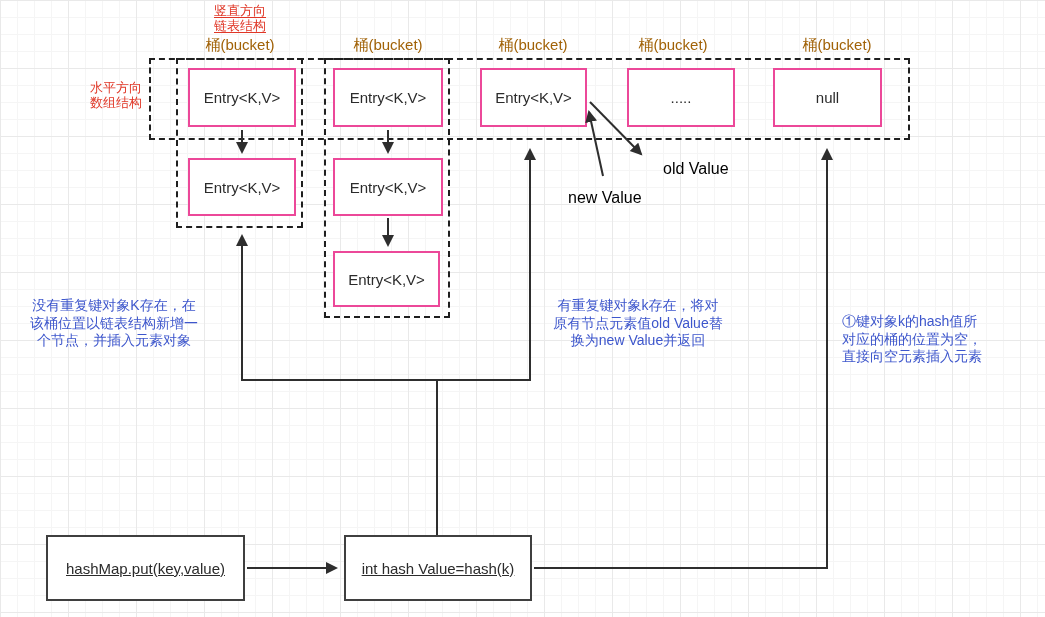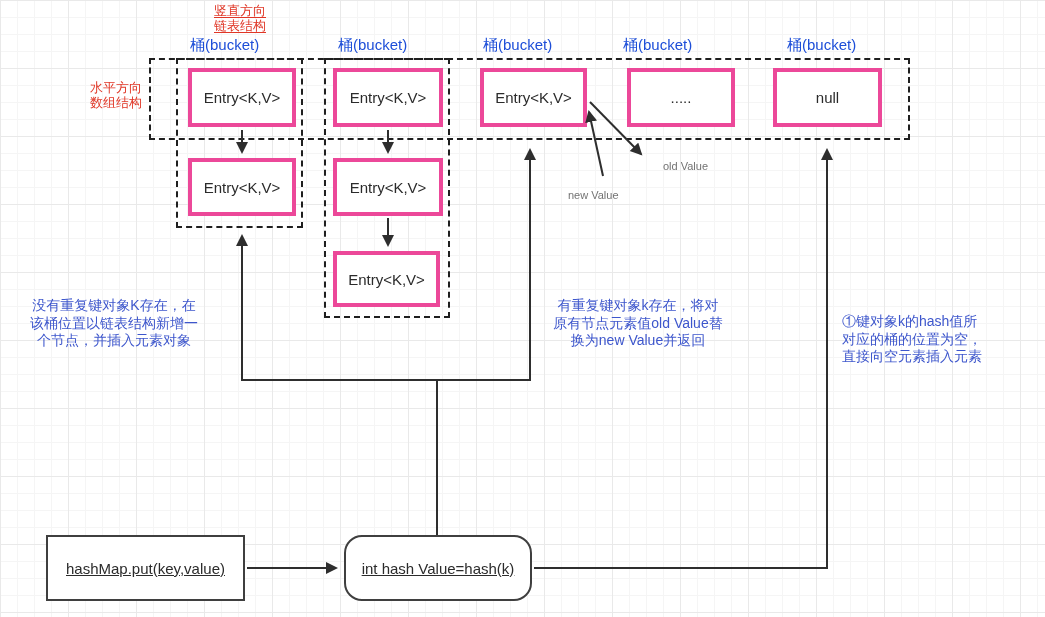--- a/index.html
+++ b/index.html
@@ -14,45 +14,45 @@
       linear-gradient(90deg, #f5f5f5 1px, transparent 1px);
     background-size:68px 68px,68px 68px,17px 17px,17px 17px;
   }
   #stage{position:relative;width:1028px;height:617px;padding-left:20px;}
 
   .hdash, .vdash{
     position:absolute;border:2px dashed #1f1f1f;box-sizing:border-box;
     background:transparent;
   }
   .node{
-    position:absolute;border:4px solid #ec4899;background:#ffffff;
+    position:absolute;border:2px solid #ec4899;background:#ffffff;
     box-sizing:border-box;display:flex;align-items:center;justify-content:center;
     font-size:15px;color:#2b2b2b;
   }
   .flowbox{
     position:absolute;border:2px solid #3f3f3f;background:#ffffff;
     box-sizing:border-box;display:flex;align-items:center;justify-content:center;
     font-size:15px;color:#2b2b2b;text-decoration:underline;
   }
   .bucket-label{
-    position:absolute;width:100px;text-align:left;
-    font-size:15px;color:#1d4ed8;
+    position:absolute;width:100px;text-align:center;
+    font-size:15px;color:#a16207;
   }
   .rnote{
     position:absolute;color:#e03727;font-size:13px;line-height:15px;
     text-align:center;white-space:pre-line;
   }
   .rnote.underlined{text-decoration:underline;text-underline-offset:2px;}
   .bnote{
     position:absolute;color:#3d56cc;font-size:14px;line-height:17.5px;
     white-space:pre-line;
     margin-top:44px;
   }
   .pnote{
-    position:absolute;color:#737373;font-size:11px;
+    position:absolute;color:#000000;font-size:16px;
   }
   #connectors{position:absolute;left:0;top:0;pointer-events:none;}
 </style>
 </head>
 <body>
 
 <div id="stage">
 
   <div class="rnote underlined" style="left:195px;top:3px;width:90px;">竖直方向
 链表结构</div>
@@ -87,21 +87,21 @@
 该桶位置以链表结构新增一
 个节点，并插入元素对象</div>
   <div class="bnote" style="left:544px;top:253px;width:188px;text-align:center;">有重复键对象k存在，将对
 原有节点元素值old Value替
 换为new Value并返回</div>
   <div class="bnote" style="left:842px;top:269px;width:196px;text-align:left;">①键对象k的hash值所
 对应的桶的位置为空，
 直接向空元素插入元素</div>
 
   <div class="flowbox" style="left:46px;top:535px;width:199px;height:66px;">hashMap.put(key,value)</div>
-  <div class="flowbox" style="left:344px;top:535px;width:188px;height:66px;border-radius:18px;">int hash Value=hash(k)</div>
+  <div class="flowbox" style="left:344px;top:535px;width:188px;height:66px;">int hash Value=hash(k)</div>
 
   <svg id="connectors" width="1045" height="617" viewBox="0 0 1045 617">
     <defs>
       <marker id="arw" markerUnits="userSpaceOnUse" markerWidth="14" markerHeight="14" refX="10" refY="6" orient="auto">
         <path d="M0,0 L12,6 L0,12 Z" fill="#2e2e2e"></path>
       </marker>
     </defs>
     <g stroke="#2e2e2e" stroke-width="2" fill="none">
       <path d="M242 130 L242 152" marker-end="url(#arw)"></path>
       <path d="M388 130 L388 152" marker-end="url(#arw)"></path>

